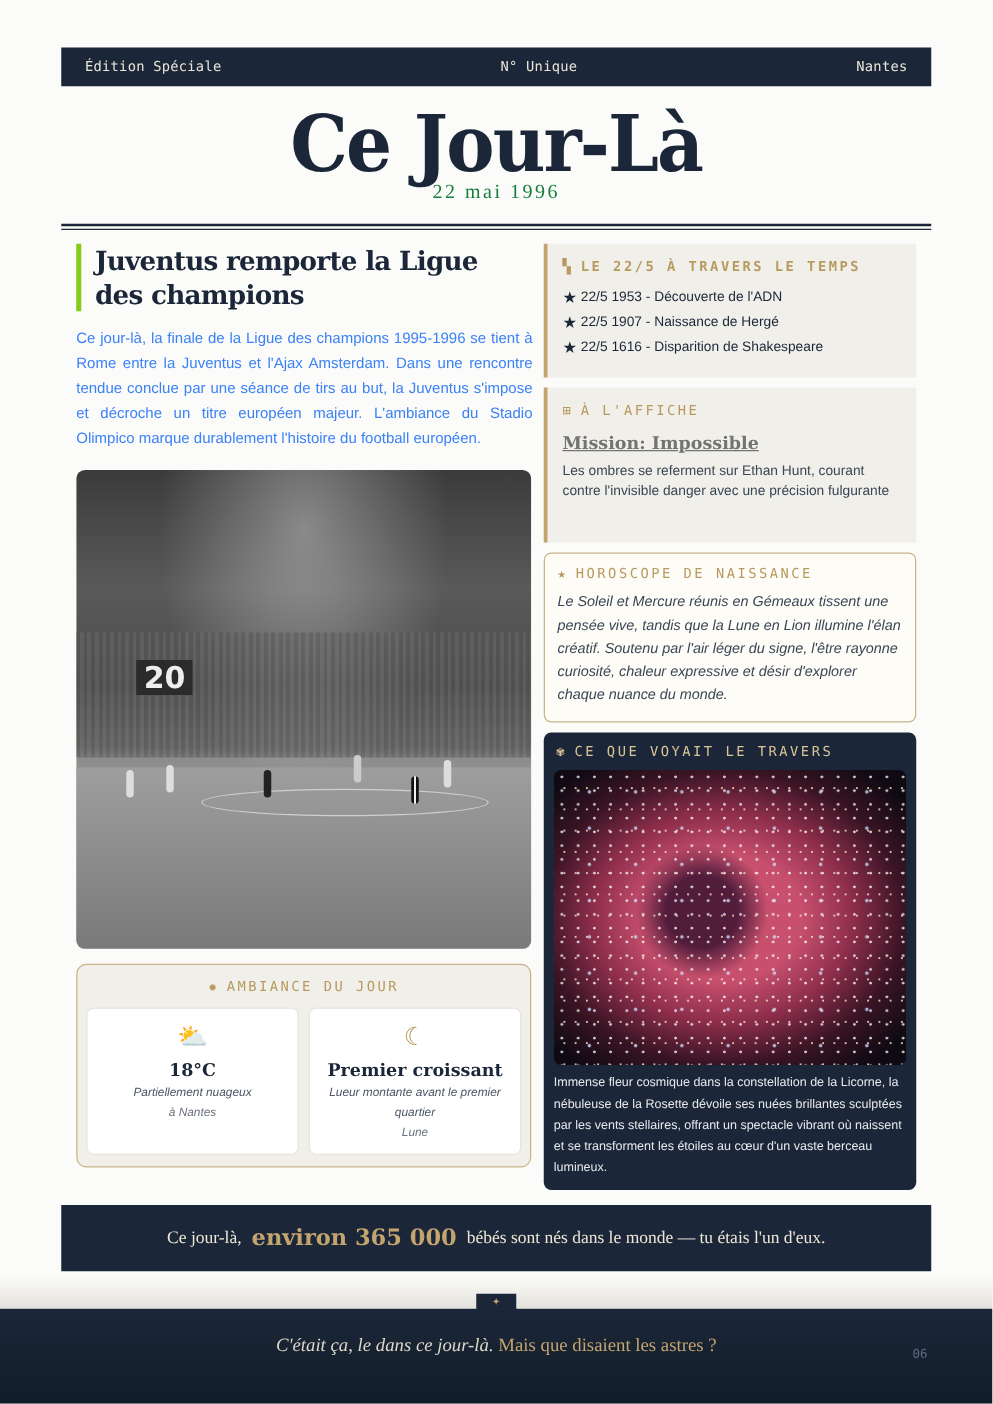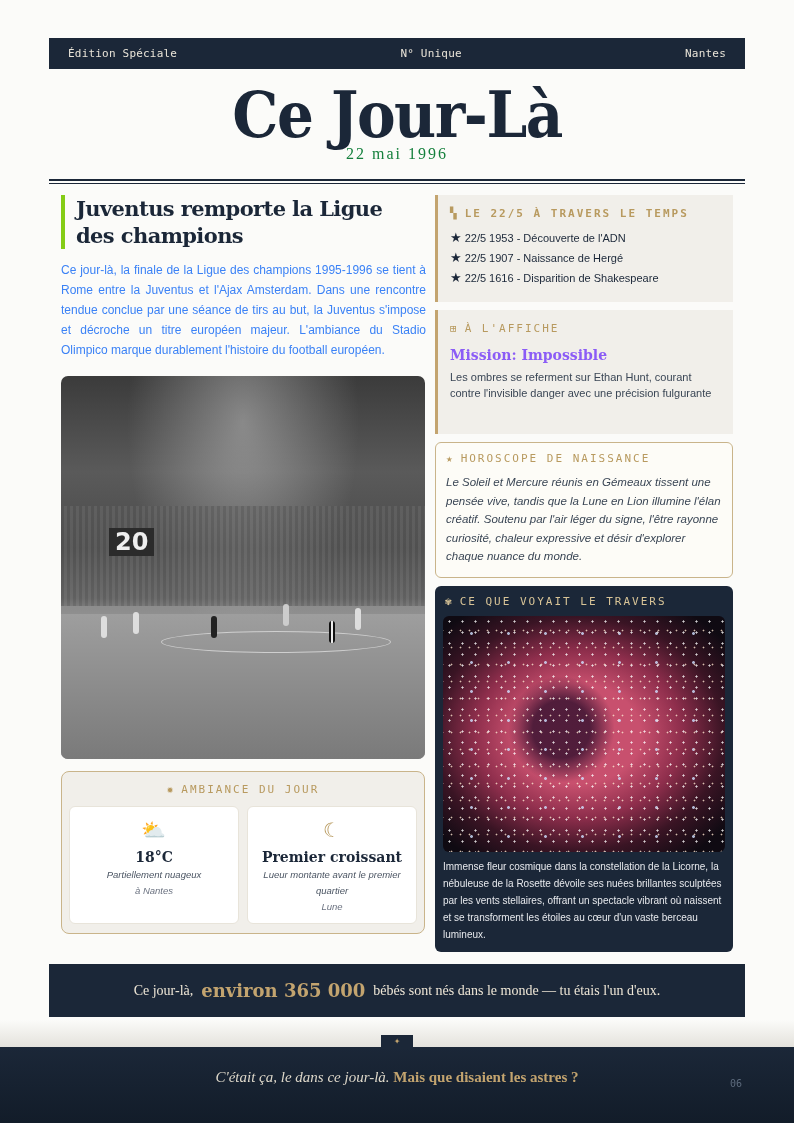--- a/index.html
+++ b/index.html
@@ -77,21 +77,21 @@
   .amb-card .icon { font-size: 20px; color: #b89a5f; height: 26px; line-height: 26px; }
   .amb-card .big { font-family: "DejaVu Serif", serif; font-weight: 700; font-size: 14px; color: #1b2738; margin-top: 6px; text-align: center; }
   .amb-card .desc { font-style: italic; font-size: 9.5px; color: #4b5563; line-height: 16px; margin-top: 2px; padding: 0 8px; }
   .amb-card .sub { font-size: 9.5px; color: #6b7280; line-height: 16px; font-style: italic; }
 
   .box-time { background: #f1efea; border-left: 3px solid #c3a46f; height: 107px; padding: 12px 12px; }
   .box-time ul { list-style: none; margin-top: 8px; }
   .box-time li { font-size: 11px; color: #1b2738; line-height: 20px; display: flex; align-items: center; gap: 3px; }
   .star { color: #1b2738; font-size: 13px; }
   .box-affiche { margin-top: 8px; background: #f1efea; border-left: 3px solid #c3a46f; height: 124px; padding: 12px 12px; }
-  .box-affiche .title { font-family: "DejaVu Serif", serif; font-weight: 700; font-size: 14px; margin-top: 12px; color: #8b5cf6; }
+  .box-affiche .title { font-family: "DejaVu Serif", serif; font-weight: 700; font-size: 14px; margin-top: 12px; color: #737373; text-decoration: underline; }
   .box-affiche .desc { font-size: 11px; color: #3a4655; line-height: 16px; margin-top: 6px; }
   .box-horo { margin-top: 8px; background: #fdfcf7; border: 1px solid #c9b48a; border-radius: 6px; height: 136px; padding: 9px 10px; }
   .box-horo .desc { font-style: italic; font-size: 11.5px; color: #3a4655; line-height: 18.5px; margin-top: 8px; }
   .box-cosmos { margin-top: 8px; background: #1b2738; border-radius: 6px; height: 366px; padding: 9px 8px; }
   .box-cosmos .sec-title { color: #d8c497; padding-left: 2px; }
   .nebula { margin-top: 8px; height: 236px; border-radius: 6px; position: relative; overflow: hidden;
     background:
       radial-gradient(circle at 42% 48%, rgba(60,20,50,0.85) 0 14%, transparent 26%),
       radial-gradient(ellipse at 48% 50%, #c8506e 0 30%, #8e2e4c 50%, #3a1424 70%, #0f0a12 90%);
   }
@@ -112,21 +112,21 @@
   .births .num { font-family: "DejaVu Serif", serif; font-weight: 700; color: #c3a46f; font-size: 18px; }
 
   .footer {
     position: absolute; left: 0; top: 1047px; width: 794px; height: 76px;
     background: linear-gradient(180deg, #1b2738, #121c29);
     text-align: center;
   }
   .footer .notch { position: absolute; left: 381px; top: -12px; width: 32px; height: 14px; background: #1b2738;
     color: #c3a46f; font-size: 8px; line-height: 14px; }
   .footer .line { font-family: "Liberation Serif", serif; font-style: italic; font-size: 15px; color: #ded8ca; margin-top: 22px; }
-  .footer .line .gold { font-style: normal; font-weight: 700; color: #c3a46f; }
+  .footer .line .gold { font-style: normal; font-weight: 400; color: #c3a46f; }
   .footer .pg { position: absolute; right: 52px; top: 31px; font-family: "DejaVu Sans Mono", monospace; font-size: 10px; color: #5d6b7d; }
   .fade { position: absolute; left: 0; top: 1020px; width: 794px; height: 27px;
     background: linear-gradient(180deg, rgba(251,251,249,0), #e4e2dc); }
 </style>
 </head>
 <body>
 
 <div class="page">
   <div class="topbar">
     <span>Édition Spéciale</span>

